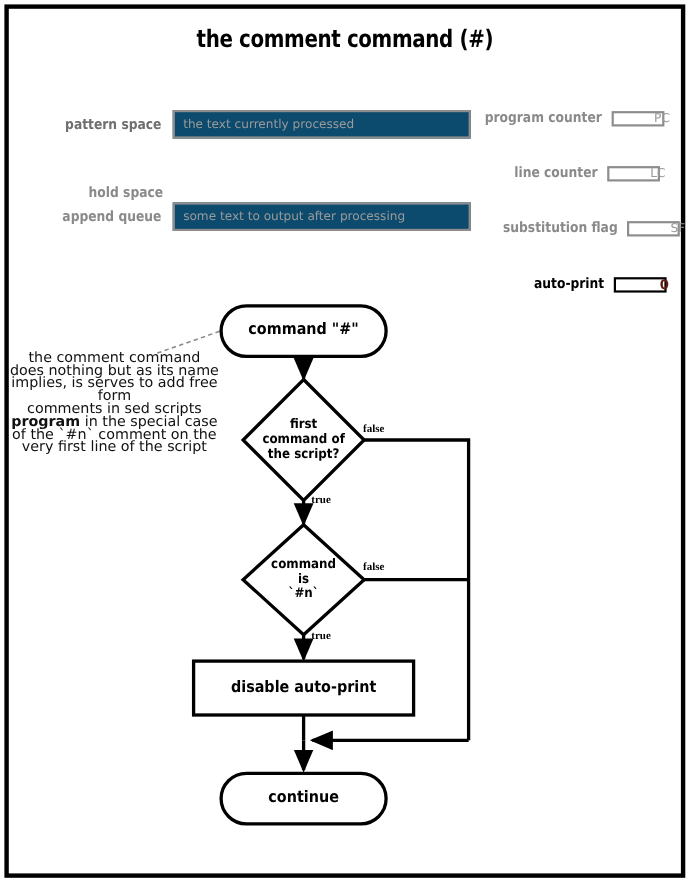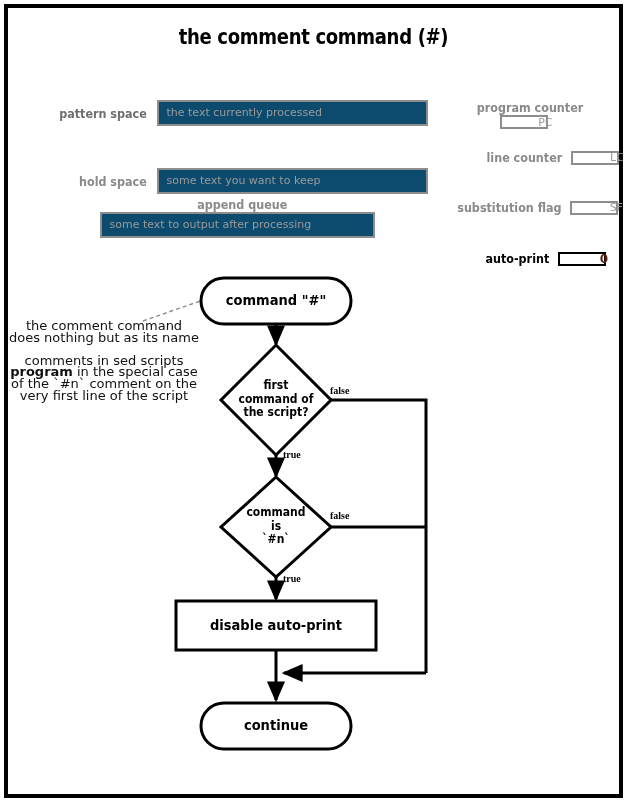--- a/index.html
+++ b/index.html
@@ -162,52 +162,51 @@
 
   <div id="title">the comment command (#)</div>
 
   <div class="reg-row" style="left:38px; top:100px; width:390px;">
     <div class="reg-label dark" style="width:110px;">pattern space</div>
     <div class="reg-field" style="width:275px; margin-left:8px;">the text currently processed</div>
   </div>
 
   <div class="reg-row" style="left:38px; top:168px; width:390px;">
     <div class="reg-label" style="width:110px;">hold space</div>
-    <div class="reg-field" style="width:275px; margin-left:8px;">some text you want to keep</div>
-  </div>
-
-  <div class="reg-row" style="left:38px; top:197px; width:390px;flex-direction:column;">
+  </div>
+
+  <div class="reg-row" style="left:38px; top:184px; width:390px;">
     <div class="reg-label" style="width:110px;">append queue</div>
     <div class="reg-field" style="width:275px; margin-left:8px;">some text to output after processing</div>
   </div>
 
-  <div class="reg-row" style="left:440px; top:100px; width:160px;flex-direction:column;">
+  <div class="reg-row" style="left:423px; top:100px; width:160px;">
     <div class="reg-label" style="width:128px;">program counter</div>
     <div class="reg-box" style="margin-left:7px;">PC</div>
   </div>
 
-  <div class="reg-row" style="left:459px; top:150px; width:160px;">
+  <div class="reg-row" style="left:440px; top:150px; width:160px;">
     <div class="reg-label" style="width:128px;">line counter</div>
     <div class="reg-box" style="margin-left:7px;">LC</div>
   </div>
 
   <div class="reg-row" style="left:440px; top:200px; width:160px;">
     <div class="reg-label" style="width:128px;">substitution flag</div>
     <div class="reg-box" style="margin-left:7px;">SF</div>
   </div>
 
   <div class="reg-row" style="left:446px; top:251px; width:160px;">
     <div class="reg-label active" style="width:128px;">auto-print</div>
     <div class="reg-box active" style="margin-left:7px;">0</div>
   </div>
 
   <div id="note">
     <span>the comment command</span><br>
     <span>does nothing but as its name</span><br>
-    <br>
+    <span>implies, is serves to add free form</span><br>
     <span>comments in sed scripts</span><br>
     <b>program</b><span> in the special case</span><br>
     <span>of the `#n` comment on the</span><br>
     <span>very first line of the script</span>
   </div>
 
   <svg id="flow" viewBox="0 0 627 802">
     <defs>
       <marker id="arrow" markerWidth="9" markerHeight="9" refX="6.2" refY="3" orient="auto" markerUnits="strokeWidth">
         <path d="M0,0 L7,3 L0,6 z" fill="#000000"></path>

